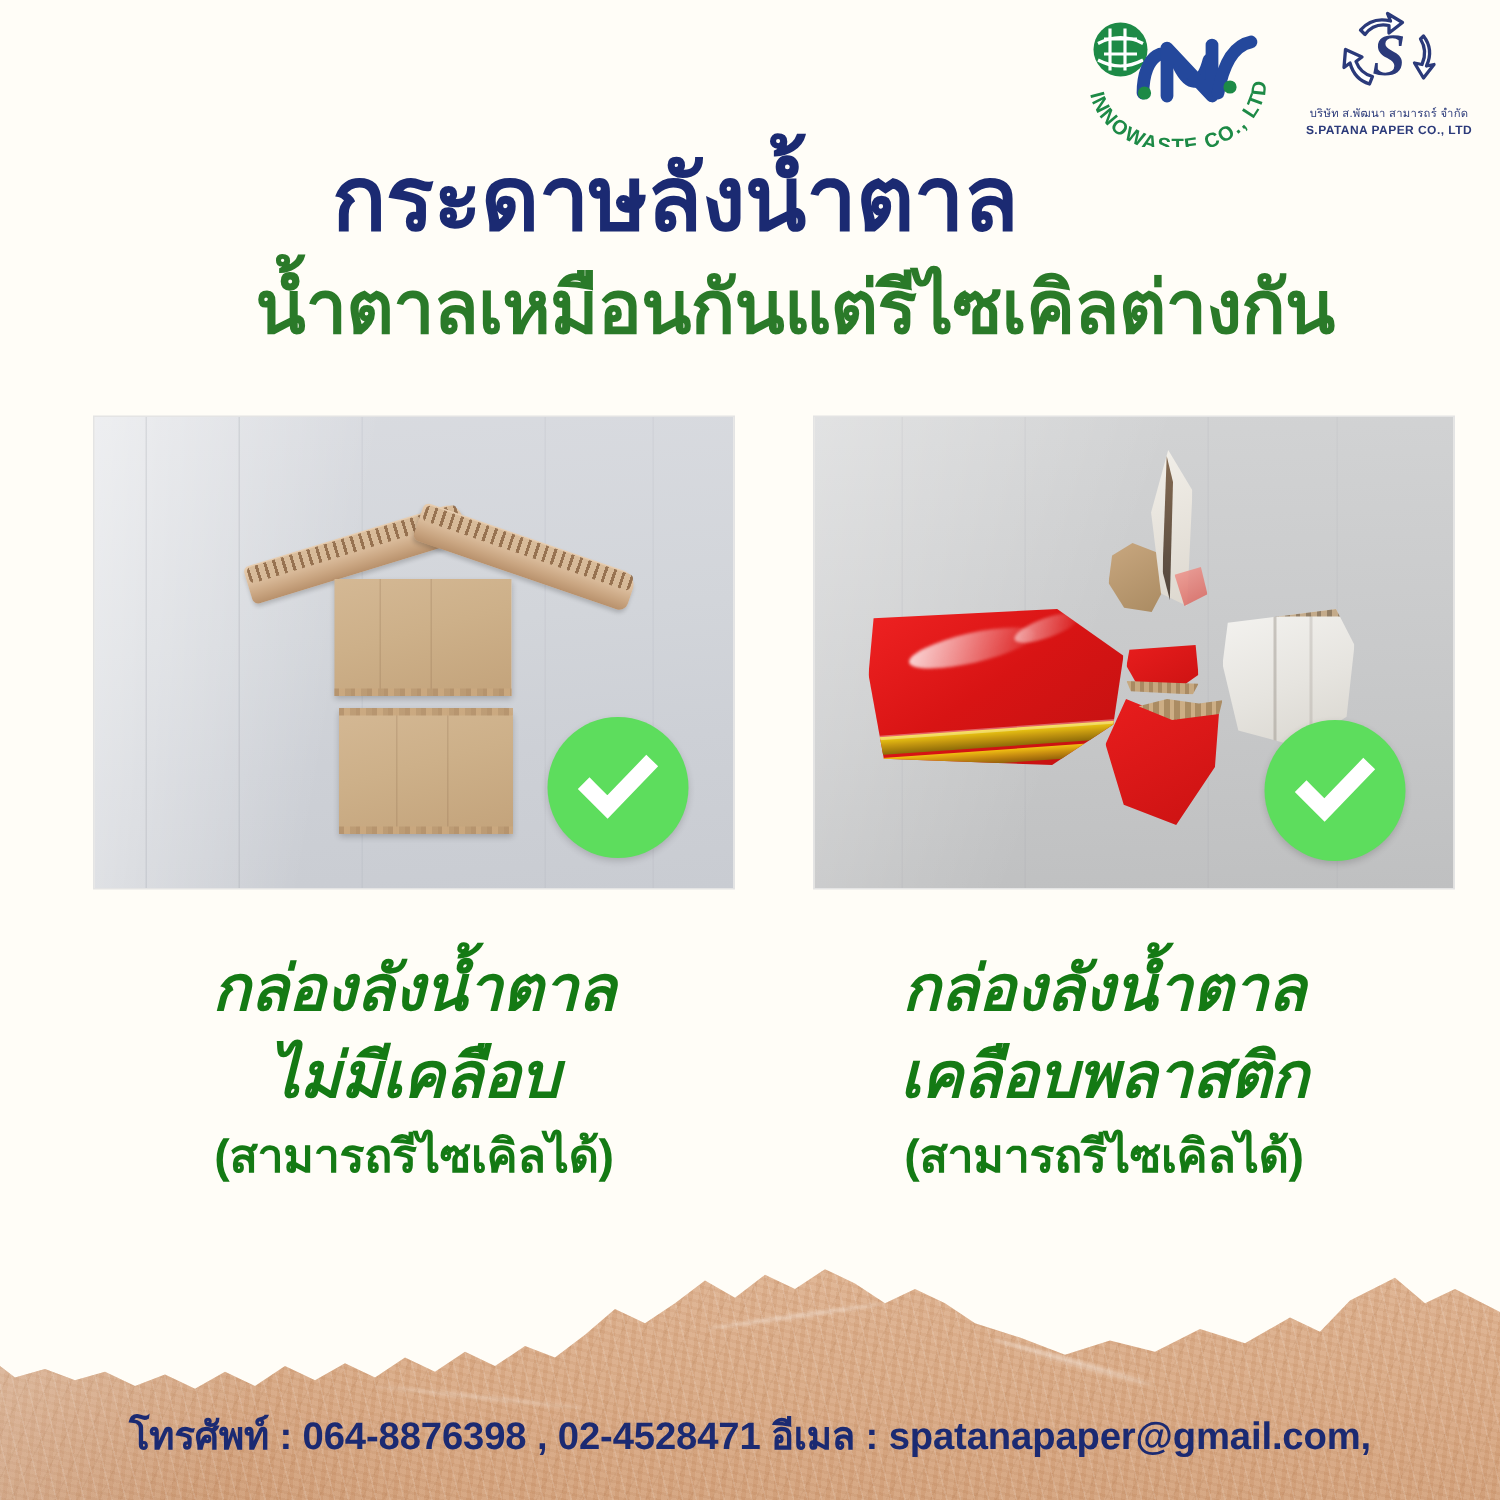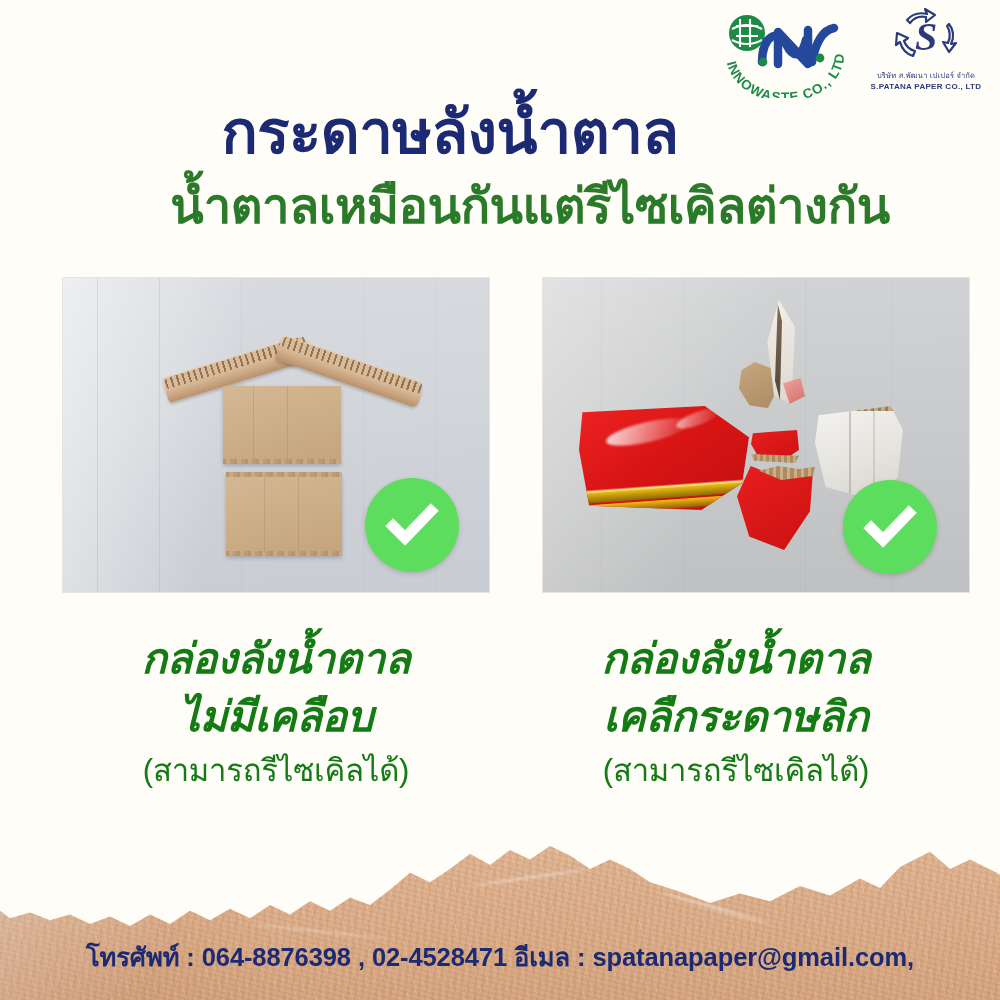--- a/index.html
+++ b/index.html
@@ -89,21 +89,21 @@
     background:#5ddd5d;box-shadow:0 2px 5px rgba(0,0,0,.16);
     display:flex;align-items:center;justify-content:center;
   }
   .badge svg{width:60px;height:60px;display:block;}
 
   
   .caption{position:absolute;top:630px;width:440px;text-align:center;color:#147a14;}
   .caption.left{left:56px;}
   .caption.right{left:516px;}
   .caption .l1,.caption .l2{font-size:42px;font-weight:bold;line-height:1.38;letter-spacing:-.3px;font-style:italic;}
-  .caption .l3{font-size:31px;font-weight:normal;line-height:1.5;letter-spacing:-.2px;margin-top:2px;}
+  .caption .l3{font-size:31px;font-weight:bold;line-height:1.5;letter-spacing:-.2px;margin-top:2px;}
 
   
   .kraft{
     position:absolute;left:0;bottom:0;width:1000px;height:190px;
     background:
       linear-gradient(118deg,rgba(255,255,255,.26) 0%,rgba(255,255,255,0) 22%),
       linear-gradient(62deg,rgba(150,95,60,.13) 0%,rgba(150,95,60,0) 28%),
       repeating-linear-gradient(96deg,rgba(168,110,70,.07) 0 3px,rgba(255,255,255,.05) 3px 7px),
       repeating-linear-gradient(14deg,rgba(140,88,55,.05) 0 2px,rgba(255,255,255,.04) 2px 5px),
       linear-gradient(180deg,#e3b795 0%,#dcae8a 30%,#d9a983 60%,#d3a079 100%);
@@ -166,21 +166,21 @@
 
     <div class="logo logo-spatana">
       <svg class="mark" viewBox="0 0 78 62">
         <g fill="none" stroke="#2b3a7a" stroke-width="2.2" stroke-linejoin="round">
           <path d="M20,14 q8,-9 20,-6 l-2,-5 l10,6 l-9,7 l0,-5 q-10,-2 -16,6 z" fill="#ffffff"></path>
           <path d="M62,18 q7,9 2,20 l5,-1 l-7,9 l-6,-10 l5,1 q4,-9 -1,-17 z" fill="#ffffff"></path>
           <path d="M26,50 q-10,-3 -13,-14 l-4,3 l1,-12 l11,5 l-4,3 q3,8 11,10 z" fill="#ffffff"></path>
         </g>
         <text x="39" y="44" text-anchor="middle" font-size="40" font-weight="bold" font-family="'Liberation Serif',serif" fill="#2b3a7a" font-style="italic">S</text>
       </svg>
-      <div class="l1">บริษัท ส.พัฒนา เปเปอร์ จำกัด</div>
+      <div class="l1">บริษัท ส.พัฒนา สามารถร์ จำกัด</div>
       <div class="l2">S.PATANA PAPER CO., LTD</div>
     </div>
 
   </div>
 
   <div class="title">กระดาษลังน้ำตาล</div>
   <div class="subtitle">น้ำตาลเหมือนกันแต่รีไซเคิลต่างกัน</div>
 
   <div class="photo left">
     <div class="streak" style="left:34px;"></div>
@@ -274,21 +274,21 @@
   </div>
 
   <div class="caption left">
     <div class="l1">กล่องลังน้ำตาล</div>
     <div class="l2">ไม่มีเคลือบ</div>
     <div class="l3">(สามารถรีไซเคิลได้)</div>
   </div>
 
   <div class="caption right">
     <div class="l1">กล่องลังน้ำตาล</div>
-    <div class="l2">เคลืกระดาษลิก</div>
+    <div class="l2">เคลือบพลาสติก</div>
     <div class="l3">(สามารถรีไซเคิลได้)</div>
   </div>
 
   <div class="kraft">
     <div class="fiber"></div>
     <div class="crack" style="left:140px;top:54px;width:90px;height:4px;transform:rotate(-22deg);"></div>
     <div class="crack" style="left:380px;top:34px;width:70px;height:3px;transform:rotate(58deg);"></div>
     <div class="crack" style="left:470px;top:66px;width:120px;height:3px;transform:rotate(-8deg);"></div>
     <div class="crack" style="left:660px;top:96px;width:110px;height:4px;transform:rotate(16deg);"></div>
     <div class="crack" style="left:820px;top:58px;width:80px;height:3px;transform:rotate(-34deg);"></div>

